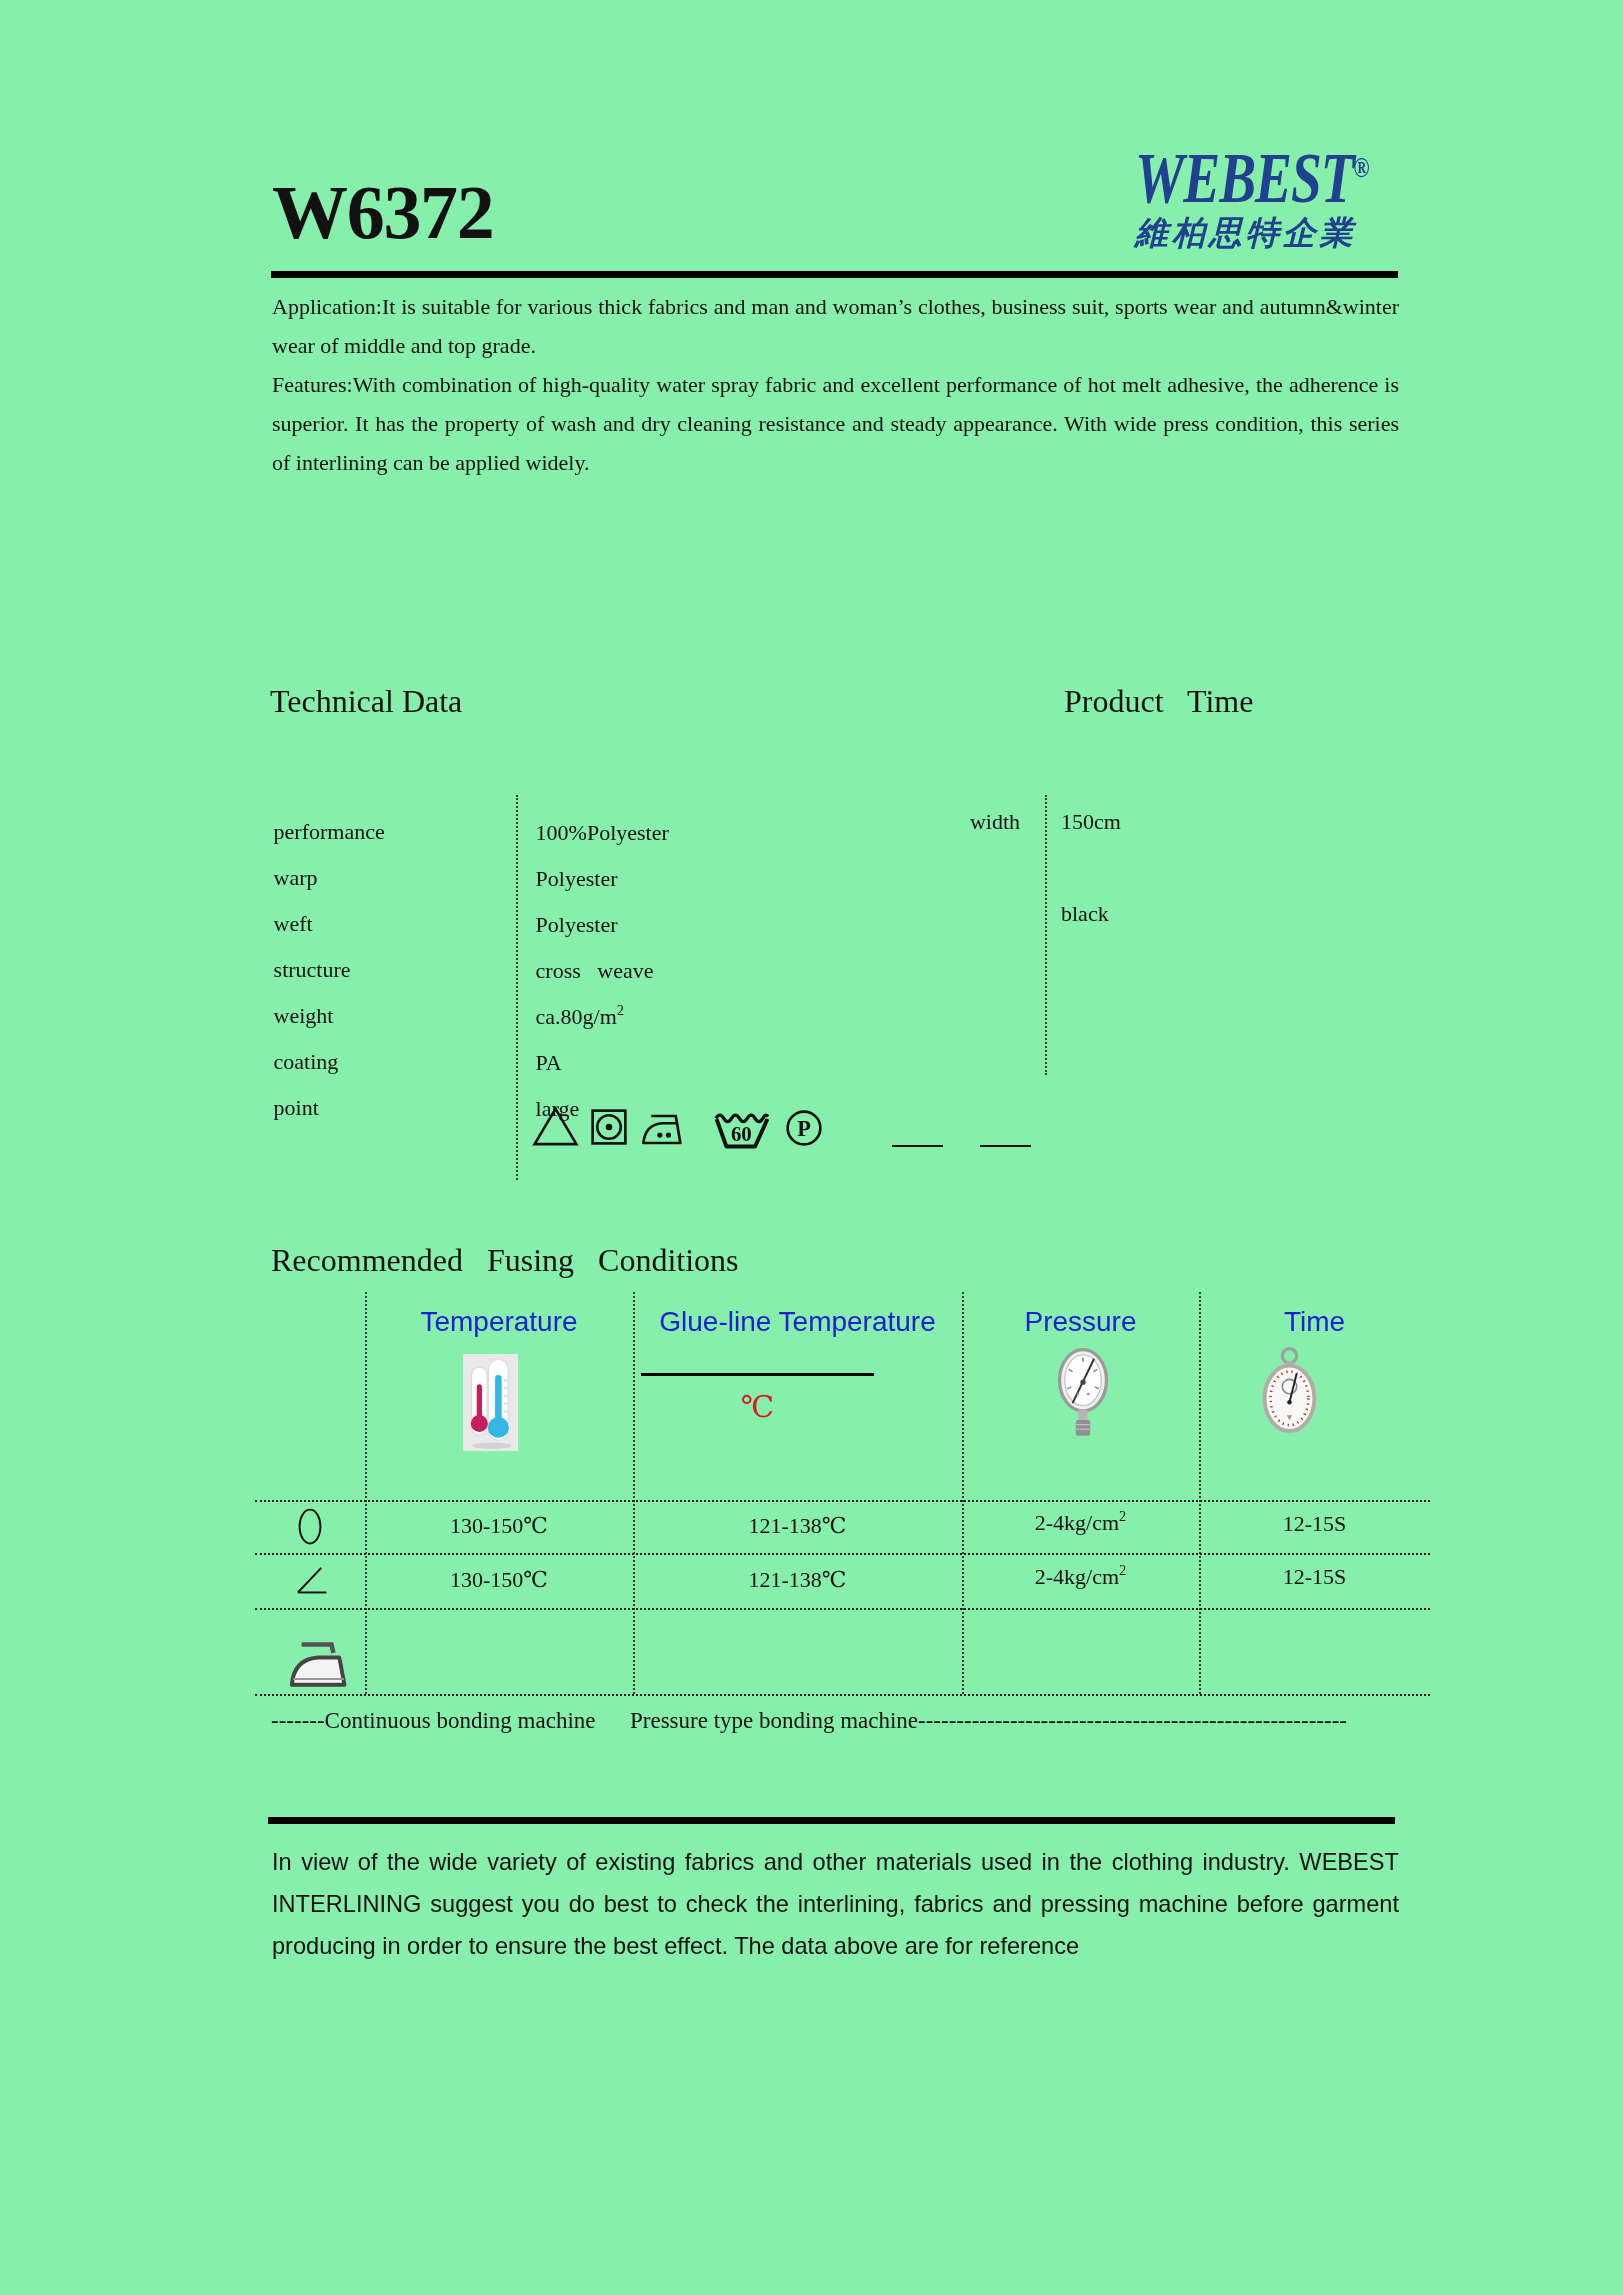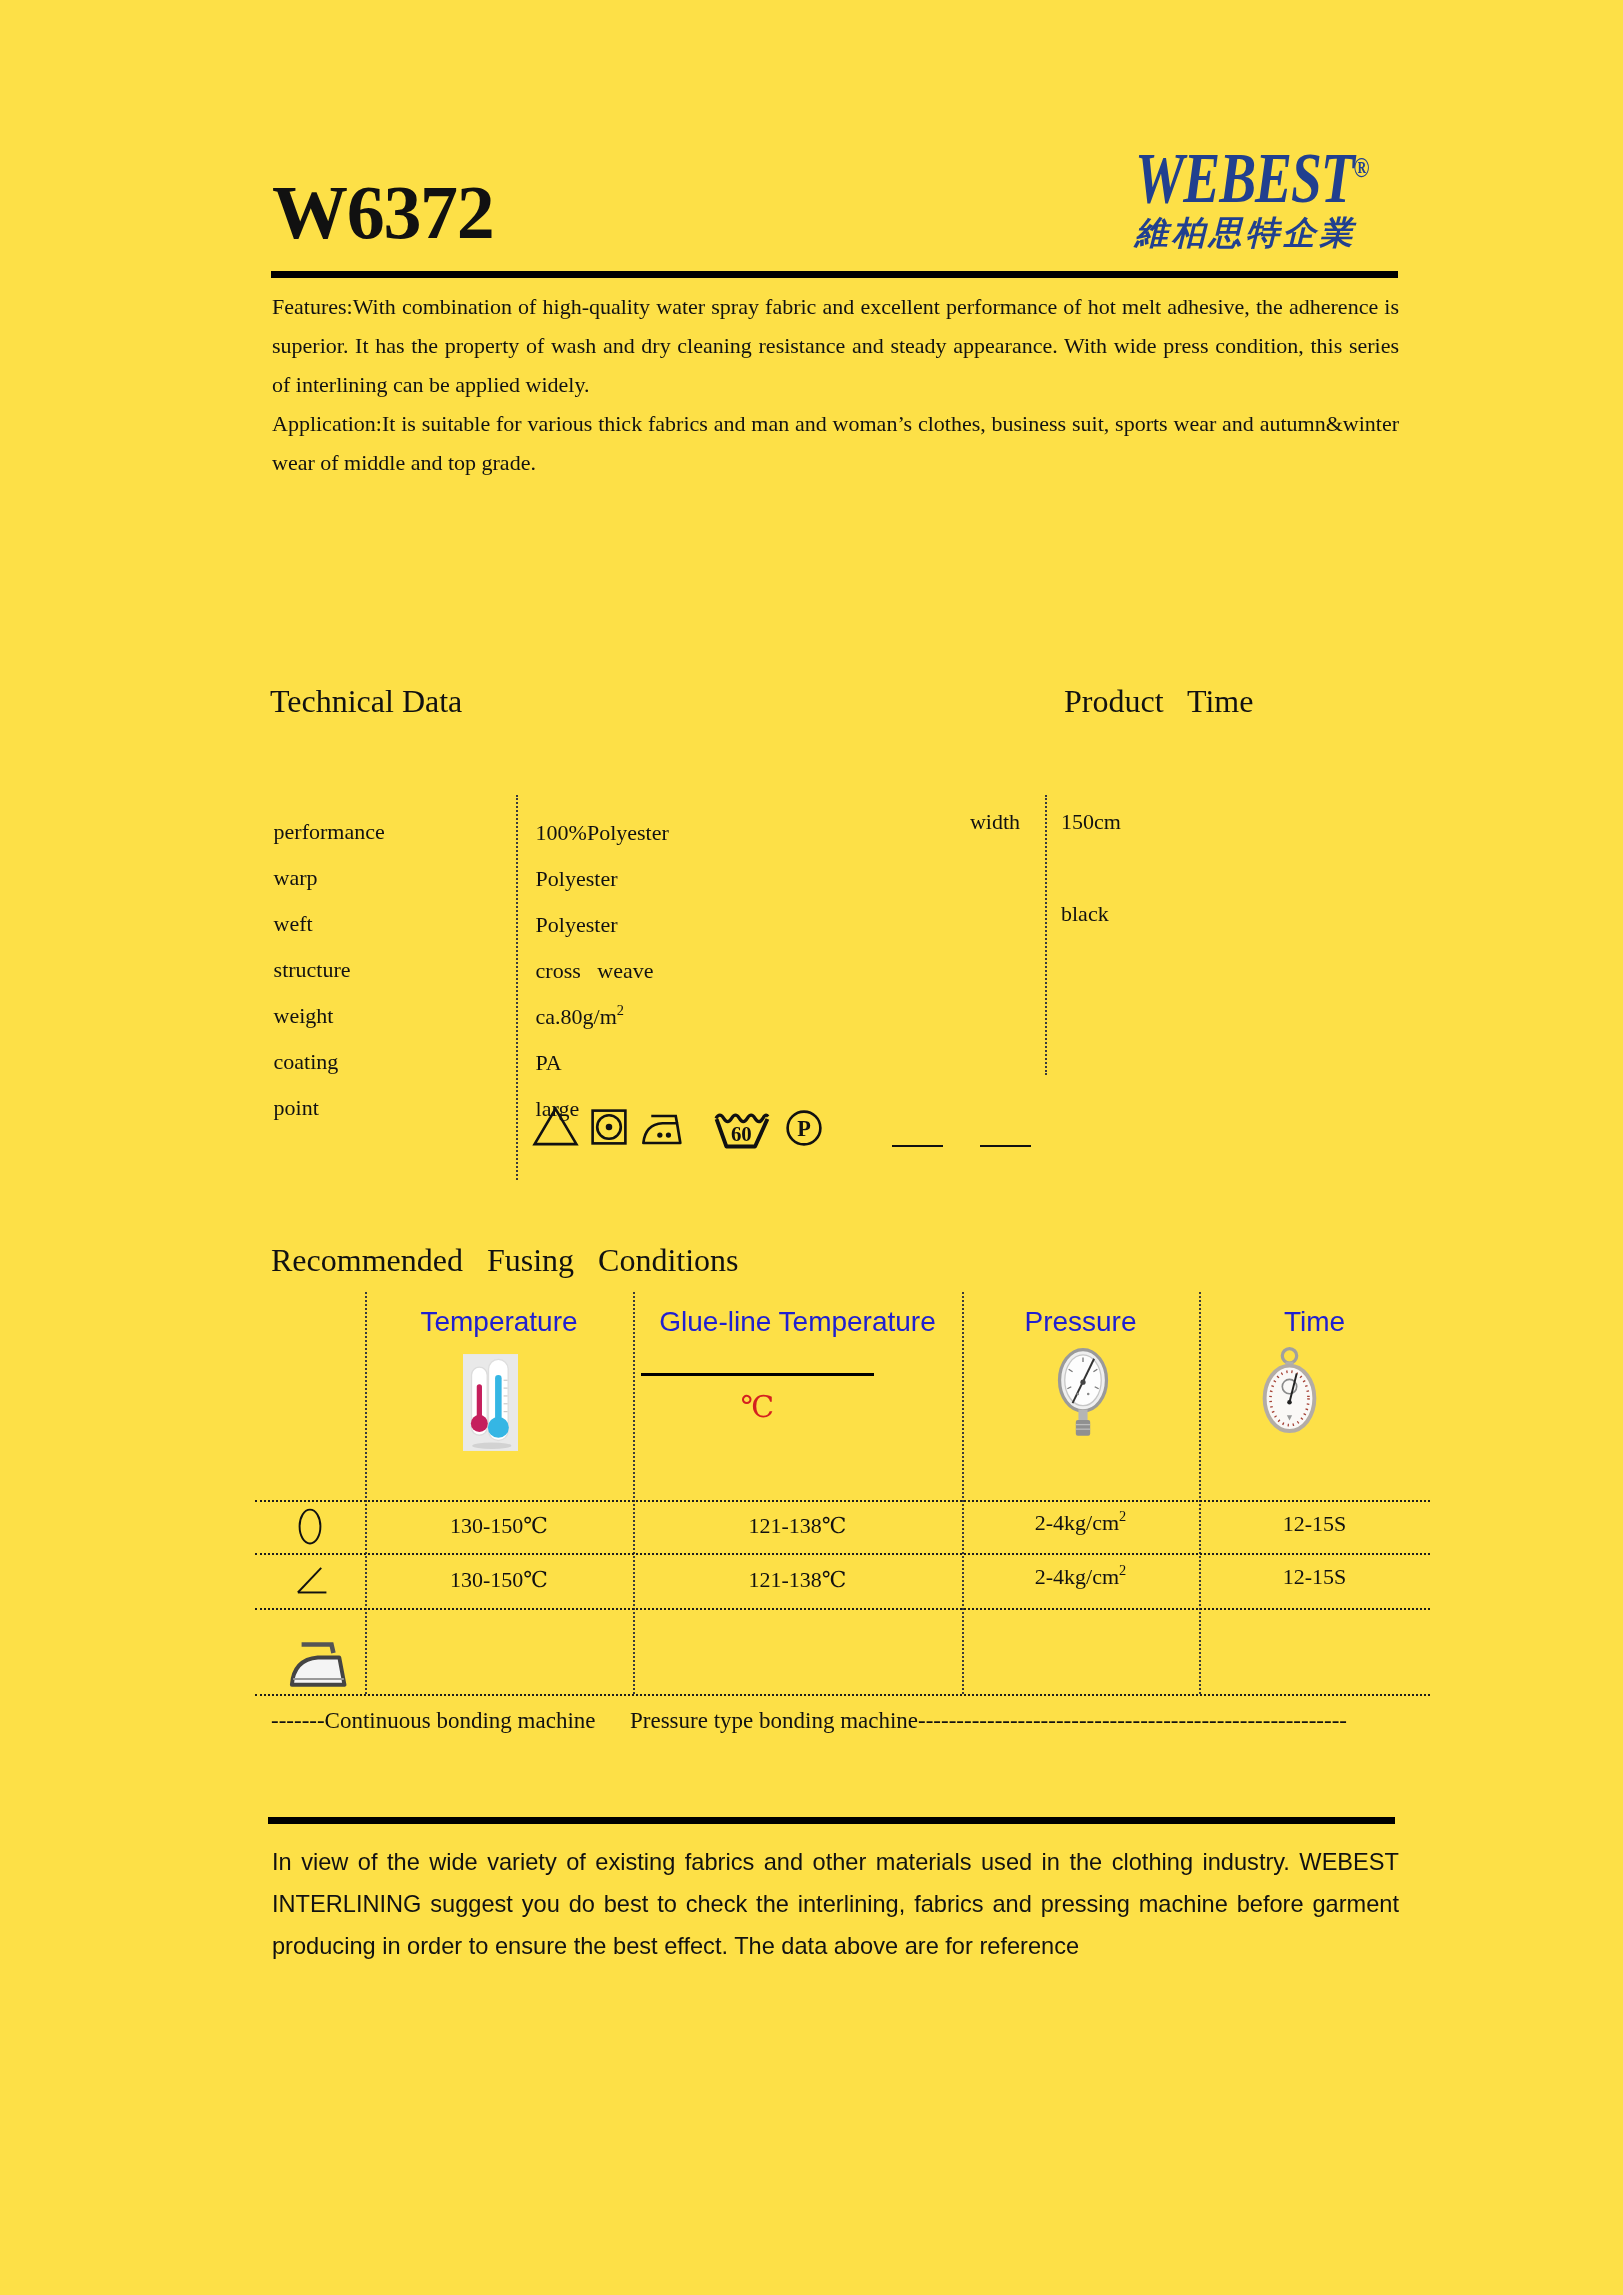--- a/index.html
+++ b/index.html
@@ -1,19 +1,19 @@
 <!DOCTYPE html>
 <html style="font-size:10.5px"><head>
 <meta charset="utf-8">
 <style>
   html,body{margin:0;padding:0;background:#888;}
   .page{
     position:relative;
     width:1623px;height:2295px;
-    background:#fde047;
+    background:#86efac;
     font-family:"Liberation Serif","DejaVu Serif",serif;
     color:#111;
     overflow:hidden;
   }
   .abs{position:absolute;}
   .pre{white-space:pre;}
 
   
   .product-code{
     left:272px;top:174px;
@@ -94,22 +94,22 @@
   <div class="abs logo">
     <div>
       <span class="logo-wordmark"><span>WEBEST</span><span class="logo-reg">®</span></span>
     </div>
     <div class="logo-chinese">維柏思特企業</div>
   </div>
 
   <div class="abs rule rule-top"></div>
 
   <div class="abs intro">
+    <p>Application:It is suitable for various thick fabrics and man and woman’s clothes, business suit, sports wear and autumn&amp;winter wear of middle and top grade.</p>
     <p>Features:With combination of high-quality water spray fabric and excellent performance of hot melt adhesive, the adherence is superior. It has the property of wash and dry cleaning resistance and steady appearance. With wide press condition, this series of interlining can be applied widely.</p>
-    <p>Application:It is suitable for various thick fabrics and man and woman’s clothes, business suit, sports wear and autumn&amp;winter wear of middle and top grade.</p>
   </div>
 
   <div class="abs section-heading" style="left:270px;top:683px;">Technical Data</div>
   <div class="abs section-heading pre" style="left:1064px;top:683px;">Product   Time</div>
 
   <div class="abs tech-table">
     <div class="tech-row">
       <span class="lbl">performance</span>
       <span class="val pre"><span>100%Polyester</span><sup class="s2"></sup></span>
     </div>

